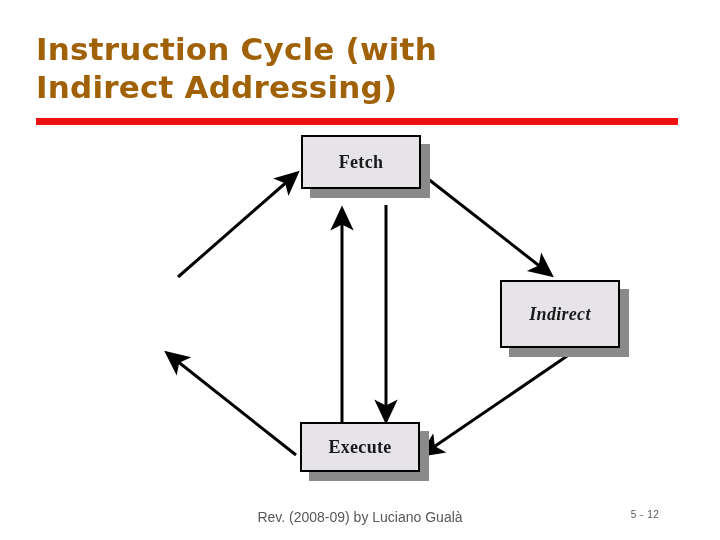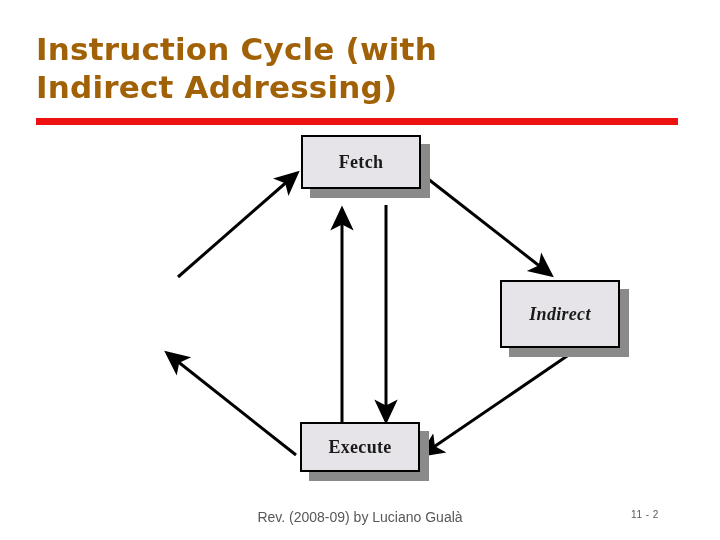--- a/index.html
+++ b/index.html
@@ -146,15 +146,15 @@
     </div>
 
     <div class="node" id="node-execute">
       <span class="node-label">Execute</span>
     </div>
 
   </div>
 
   <div id="footer-note">Rev. (2008-09) by Luciano Gualà</div>
 
-  <div id="page-number">11 -  2</div>
+  <div id="page-number">5 -  12</div>
 
 </div>
 
 </body></html>

